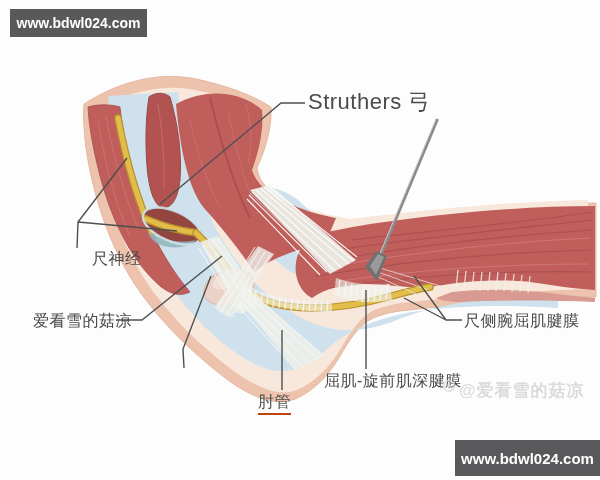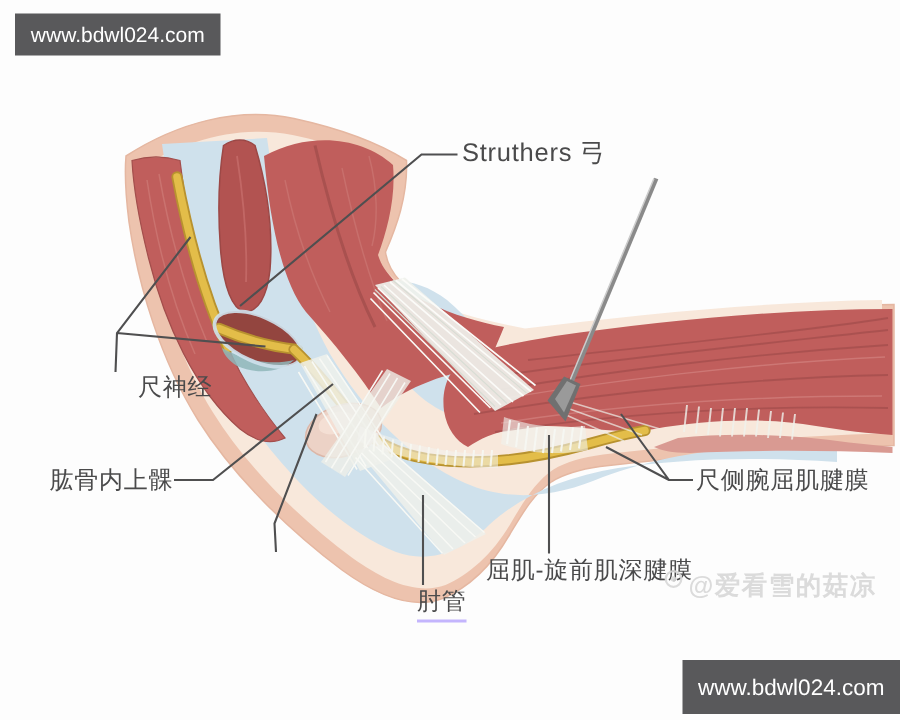--- a/index.html
+++ b/index.html
@@ -7,31 +7,31 @@
     --c-fascia:#cfe1ec; --c-nerve:#e3bd49; --c-nerve-dark:#b8922f;
     --c-skin:#edc3ae; --c-skin-light:#f8e8db; --c-tendon:#f0f2ec;
     --c-bone:#ecd2c6; --c-probe:#8a8a8a; --c-line:#4f4f50; --c-text:#4a4a4b;
     --c-banner-bg:#59595b; --c-banner-fg:#ffffff; --c-watermark:#d8d8d8;
   }
   html,body{margin:0;padding:0;}
   body{background:#ffffff;font-family:"Liberation Sans",sans-serif;}
   .stage{position:relative;width:600px;height:480px;background:#fdfdfd;overflow:hidden;}
   .stage svg{position:absolute;left:0;top:0;}
   .banner{position:absolute;background:var(--c-banner-bg,#59595b);color:var(--c-banner-fg,#fff);
-    display:flex;align-items:center;justify-content:center;font-weight:normal;
+    display:flex;align-items:center;justify-content:center;font-weight:bold;
     font-family:"Liberation Sans",sans-serif;}
   .banner-top{left:10px;top:9px;width:137px;height:28px;font-size:14px;}
   .banner-bottom{left:455px;top:440px;width:145px;height:36px;font-size:15px;}
   .lbl{position:absolute;color:var(--c-text,#4a4a4b);font-size:16px;letter-spacing:.5px;
     line-height:19px;white-space:nowrap;}
-  .lbl-struthers{left:308px;top:92px;font-size:17px;}
+  .lbl-struthers{left:308px;top:92px;font-size:22px;}
   .lbl-ulnar{left:55px;top:249px;margin-left:37px;}
   .lbl-septum{left:33px;top:311px;}
   .lbl-epicondyle{left:144px;top:370px;}
-  .lbl-cubital{left:278px;top:392px;border-bottom:2px solid #c4b5fd;padding-bottom:2px;}
+  .lbl-cubital{left:258px;top:392px;border-bottom:2px solid #c2410c;padding-bottom:2px;}
   .lbl-flexor{left:324px;top:371px;}
   .lbl-fcu{left:464px;top:311px;}
   .watermark{position:absolute;left:442px;top:379px;display:flex;align-items:center;gap:3px;
     color:var(--c-watermark,#d8d8d8);font-size:17px;font-weight:bold;letter-spacing:1px;opacity:.9;}
   .wm-icon{display:inline-block;width:14px;height:14px;}
 </style>
 </head>
 <body>
 
 <div class="stage">
@@ -157,21 +157,21 @@
       <path d="M 116,320 L 142,320 L 222,256"></path>
       <path d="M 184,368 L 183,349 L 211,276"></path>
       <path d="M 282,390 L 282,330"></path>
       <path d="M 366,369 L 366,290"></path>
       <path d="M 462,320 L 446,320 L 414,276 M 446,320 L 404,298"></path>
     </g>
   </svg>
 
   <div class="lbl lbl-struthers">Struthers 弓</div>
   <div class="lbl lbl-ulnar">尺神经</div>
-  <div class="lbl lbl-septum">肱骨内上髁</div>
+  <div class="lbl lbl-septum">爱看雪的菇凉</div>
   <div class="lbl lbl-cubital">肘管</div>
   <div class="lbl lbl-flexor">屈肌-旋前肌深腱膜</div>
   <div class="lbl lbl-fcu">尺侧腕屈肌腱膜</div>
 
   <div class="banner banner-top">www.bdwl024.com</div>
   <div class="banner banner-bottom">www.bdwl024.com</div>
 
   <div class="watermark">
     <span class="wm-icon">
       <svg width="14" height="14" viewBox="0 0 14 14">

